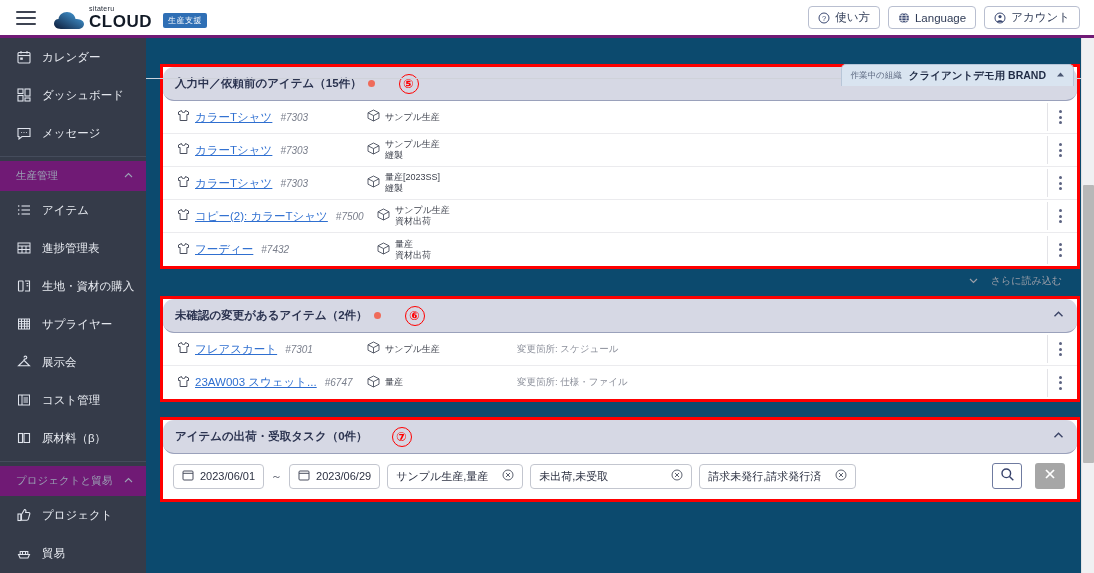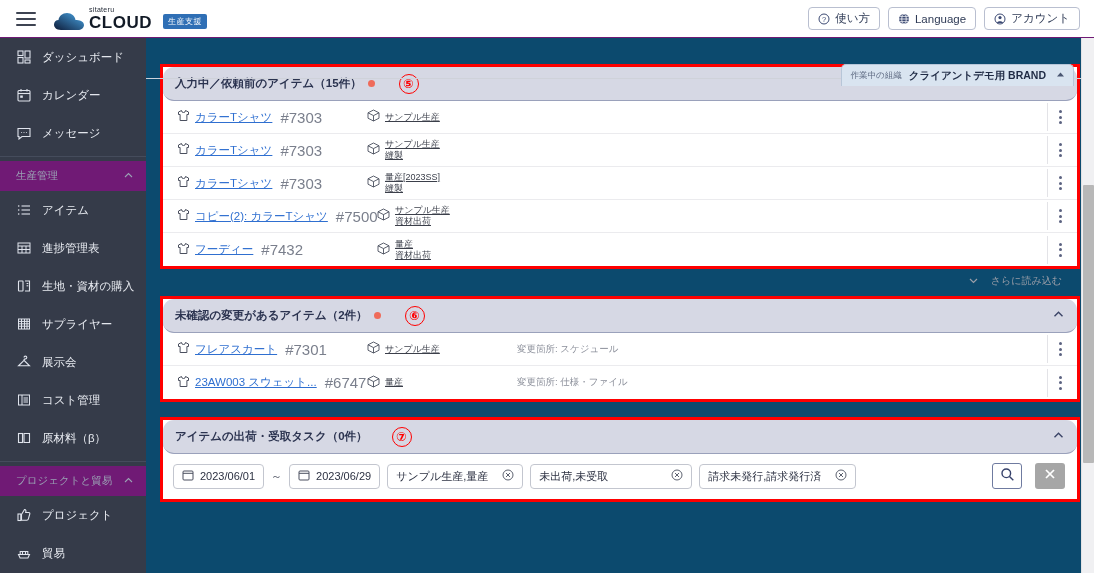--- a/index.html
+++ b/index.html
@@ -6,21 +6,21 @@
   html, body {
     width: 1094px; height: 573px;
     font-family: "Liberation Sans", "DejaVu Sans", sans-serif;
     background: #ffffff; overflow: hidden;
   }
   #app { position: relative; width: 1094px; height: 573px; }
 
   
   .topbar {
     position: absolute; top: 0; left: 0; width: 1094px; height: 38px;
-    background: #ffffff; border-bottom: 1px solid #701a75;
+    background: #ffffff; border-bottom: 3px solid #701a75;
     display: flex; align-items: center; z-index: 40;
   }
   .hamburger { width: 20px; height: 14px; margin-left: 16px; margin-right: 18px;
     display: flex; flex-direction: column; justify-content: space-between; cursor: pointer; }
   .hamburger i { display: block; height: 2px; background: #3e4452; border-radius: 1px; }
 
   .logo-wrap { display: flex; align-items: flex-end; gap: 5px; }
   .cloud-ico { width: 30px; height: 19px; position: relative; }
   .cloud-ico svg { display: block; }
   .logo-text { display: flex; flex-direction: column; line-height: 1; }
@@ -99,23 +99,23 @@
     height: 33px; display: flex; align-items: center;
     border-bottom: 1px solid #ebebee; padding: 0 4px 0 14px; position: relative;
   }
   .row:last-child { border-bottom: none; }
   .row-name { display: flex; align-items: center; gap: 5px; width: 190px; flex: 0 0 190px; }
   .row-name.wide { width: 200px; flex: 0 0 200px; }
   .shirt-ico { flex: 0 0 13px; }
   .item-link {
     color: #2f6fd0; font-size: 11.5px; text-decoration: underline; cursor: pointer; white-space: nowrap;
   }
-  .item-no { font-size: 15px; color: #7a7f8c; margin-left: 3px; white-space: nowrap; }
+  .item-no { font-size: 10px; color: #7a7f8c; margin-left: 3px; white-space: nowrap; font-style: italic; }
   .row-prod { display: flex; align-items: center; gap: 5px; width: 150px; flex: 0 0 150px; }
-  .prod-text { display: flex; flex-direction: column; font-size: 9px; color: #3b3f4a; line-height: 11px; text-decoration: underline; }
+  .prod-text { display: flex; flex-direction: column; font-size: 9px; color: #3b3f4a; line-height: 11px; }
   .row-change { font-size: 9.5px; color: #8b8f9a; flex: 1; }
   .kebab {
     margin-left: auto; width: 26px; height: 28px; display: flex; flex-direction: column;
     align-items: center; justify-content: center; gap: 2.5px; cursor: pointer;
     border-left: 1px solid #e3e3e7;
   }
   .kebab span { width: 3px; height: 3px; border-radius: 50%; background: #5b6280; display: block; }
 
   .loadmore-wrap { display: flex; justify-content: flex-end; padding: 3px 26px 0 0; }
   .loadmore {
@@ -214,40 +214,40 @@
         <span>アカウント</span>
       </div>
     </div>
   </div>
 
   <div class="sidebar">
 
     <div class="nav-item">
       <span class="ico">
         <svg width="14" height="14" viewBox="0 0 14 14" fill="none" stroke="#dfe3ec" stroke-width="1.1">
-          <rect x="1" y="1" width="5" height="4.5"></rect>
-            <rect x="8" y="1" width="5" height="7"></rect>
-            <rect x="1" y="7.5" width="5" height="5.5"></rect>
-            <rect x="8" y="10" width="5" height="3"></rect>
-        </svg>
-      </span>
-      <span>ダッシュボード</span>
-    </div>
-
-    <div class="nav-item">
-      <span class="ico">
-        <svg width="14" height="14" viewBox="0 0 14 14" fill="none" stroke="#dfe3ec" stroke-width="1.1">
           <rect x="1" y="2.5" width="12" height="10.5" rx="1"></rect>
             <line x1="1" y1="5.5" x2="13" y2="5.5"></line>
             <line x1="4" y1="1" x2="4" y2="3.5"></line>
             <line x1="10" y1="1" x2="10" y2="3.5"></line>
             <rect x="3.2" y="7.5" width="2.6" height="2.3" fill="#dfe3ec" stroke="none"></rect>
         </svg>
       </span>
       <span>カレンダー</span>
+    </div>
+
+    <div class="nav-item">
+      <span class="ico">
+        <svg width="14" height="14" viewBox="0 0 14 14" fill="none" stroke="#dfe3ec" stroke-width="1.1">
+          <rect x="1" y="1" width="5" height="4.5"></rect>
+            <rect x="8" y="1" width="5" height="7"></rect>
+            <rect x="1" y="7.5" width="5" height="5.5"></rect>
+            <rect x="8" y="10" width="5" height="3"></rect>
+        </svg>
+      </span>
+      <span>ダッシュボード</span>
     </div>
 
     <div class="nav-item">
       <span class="ico">
         <svg width="14" height="14" viewBox="0 0 14 14" fill="none" stroke="#dfe3ec" stroke-width="1.1">
           <path d="M1 2.5 h12 v8 H5 L2 13 v-2.5 H1 Z"></path>
             <circle cx="4.6" cy="6.5" r=".55" fill="#dfe3ec" stroke="none"></circle>
             <circle cx="7" cy="6.5" r=".55" fill="#dfe3ec" stroke="none"></circle>
             <circle cx="9.4" cy="6.5" r=".55" fill="#dfe3ec" stroke="none"></circle>
         </svg>

